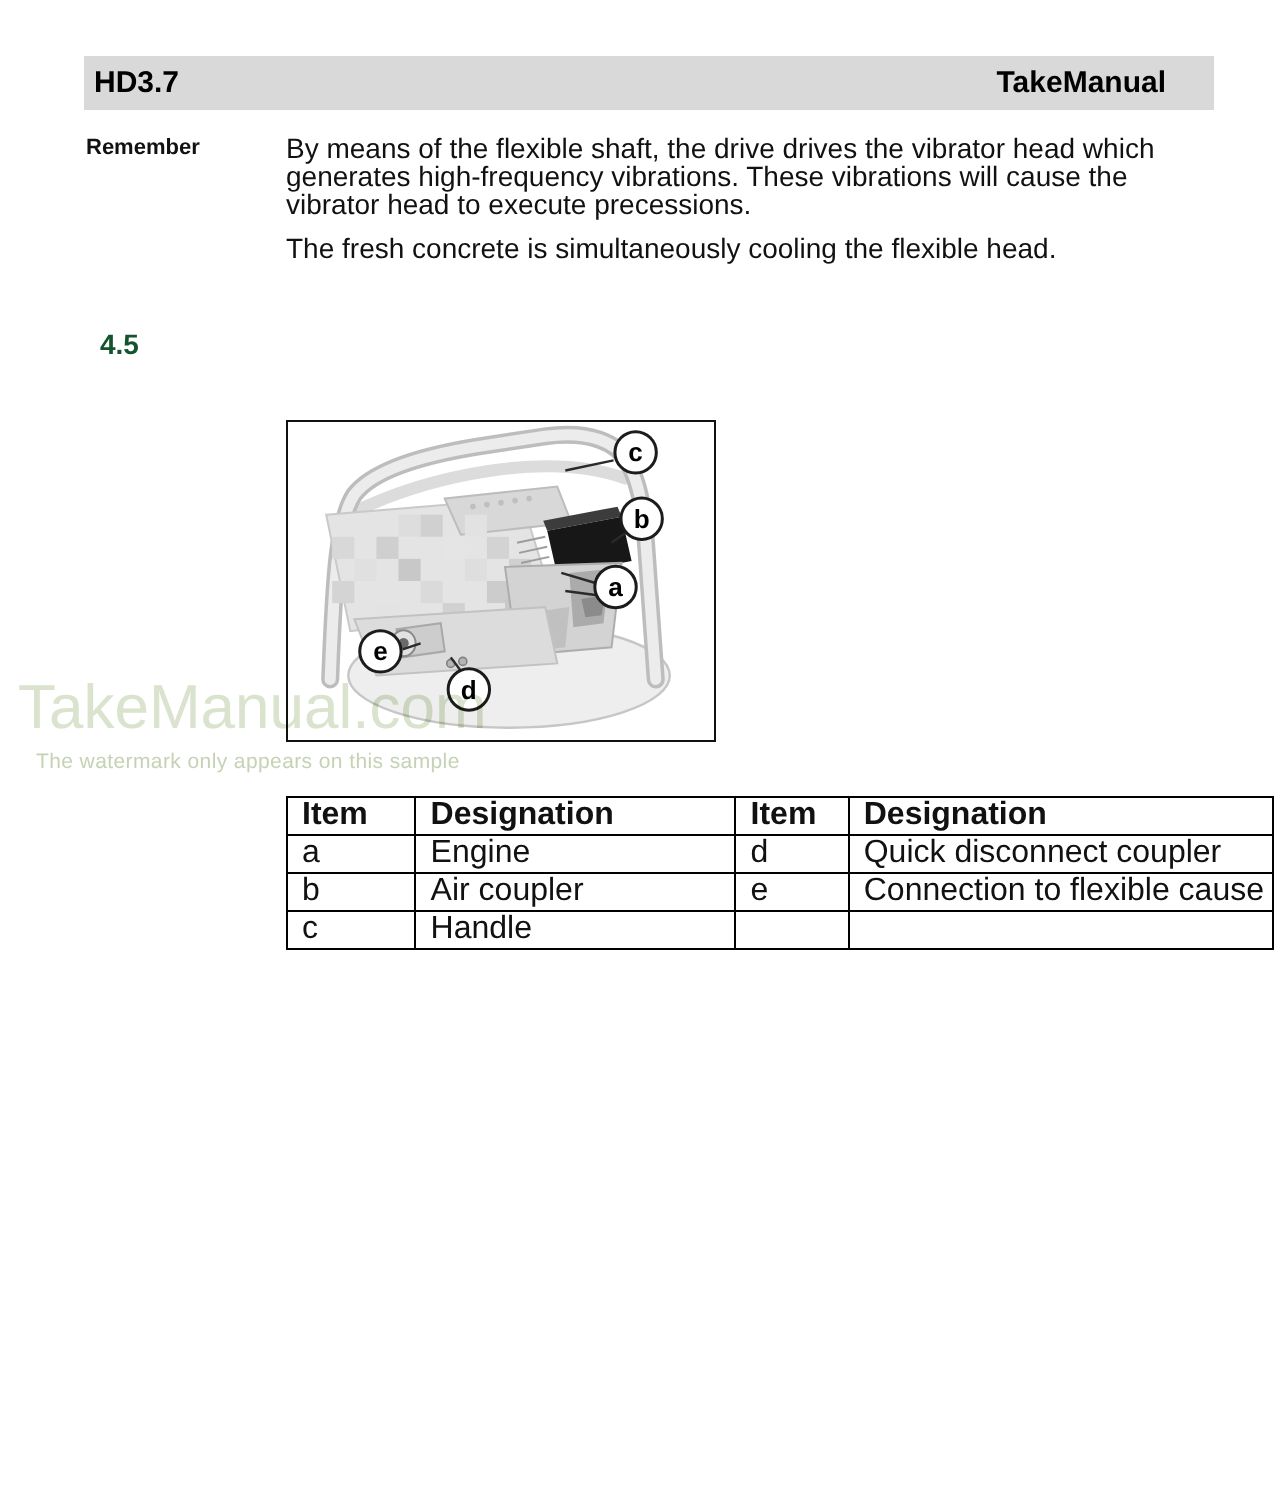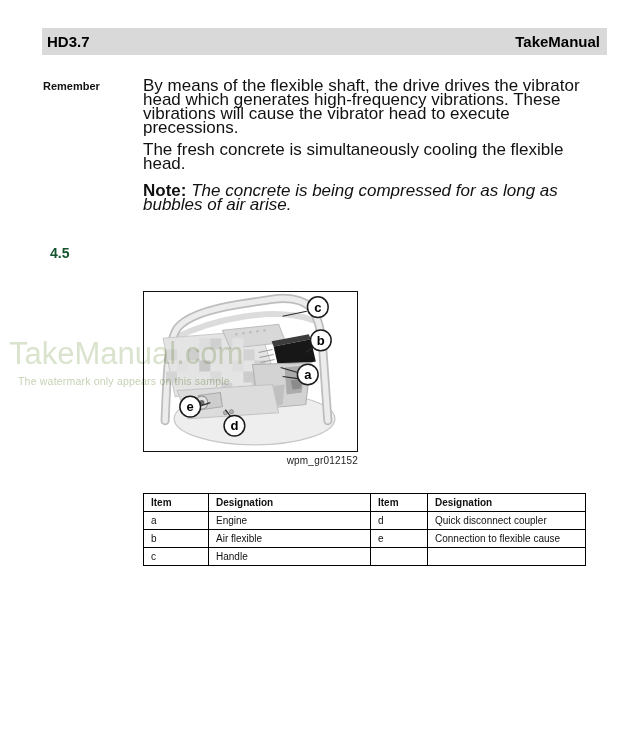--- a/index.html
+++ b/index.html
@@ -3,44 +3,44 @@
 <meta charset="utf-8">
 <style>
   html,body{margin:0;padding:0;}
   body{
     width:637px;height:751px;background:#ffffff;position:relative;overflow:hidden;
     font-family:"Liberation Sans",sans-serif;color:#111;
   }
   .topbar{
     margin:28px 30px 0 42px;height:27px;background:var(--header-bg,#d9d9d9);
     display:flex;justify-content:space-between;align-items:center;
-    padding:0 7px 0 5px;box-sizing:border-box;
+    padding:0 24px 0 5px;box-sizing:border-box;
     font-size:15px;font-weight:bold;color:#000;
   }
-  .remember-block{display:flex;margin:24px 30px 0 43px;}
+  .remember-block{display:flex;margin:12px 30px 0 43px;}
   .side-label{width:100px;font-weight:bold;font-size:11px;line-height:14px;flex:none;}
-  .body-text{flex:1;font-size:17px;line-height:14px;}
+  .body-text{flex:1;font-size:14px;line-height:14px;}
   .body-text p{margin:0 0 8px 0;}
   .body-text p.note{margin-top:13px;}
   .note i{font-style:italic;}
   .section-heading{
     display:flex;margin:25px 0 0 50px;font-size:14px;font-weight:bold;color:#14532d;
   }
   .section-heading .num{width:45px;flex:none;}
   .figure-wrap{margin:30px 0 0 143px;width:215px;}
   .figure-box{
     width:215px;height:161px;border:1.5px solid #111;box-sizing:border-box;background:#fff;
   }
   .figure-box svg{display:block;width:100%;height:100%;}
   .figure-caption{
     width:215px;text-align:right;font-size:10px;letter-spacing:.2px;
     margin-top:3px;color:#222;
   }
   table.parts{
-    border-collapse:collapse;margin:27px 0 0 143px;font-size:10px;table-layout:fixed;
+    border-collapse:collapse;margin:27px 0 0 143px;font-size:16px;table-layout:fixed;
   }
   table.parts th,table.parts td{
     border:1px solid #000;height:18px;box-sizing:border-box;
     padding:0 4px 0 7px;text-align:left;vertical-align:middle;
     overflow:hidden;white-space:nowrap;
   }
   table.parts th{font-weight:bold;}
   .watermark{
     position:absolute;left:9px;top:337px;z-index:5;
     pointer-events:none;mix-blend-mode:multiply;
@@ -58,21 +58,20 @@
   <header class="topbar">
     <span>HD3.7</span>
     <span>TakeManual</span>
   </header>
 
   <section class="remember-block">
     <div class="side-label">Remember</div>
     <div class="body-text">
       <p>By means of the flexible shaft, the drive drives the vibrator head which generates high-frequency vibrations. These vibrations will cause the vibrator head to execute precessions.</p>
       <p>The fresh concrete is simultaneously cooling the flexible head.</p>
-      <p class="note"><b>Note:</b> <i>The concrete is being compressed for as long as bubbles of air arise.</i></p>
     </div>
   </section>
 
   <h2 class="section-heading">
     <span class="num">4.5</span>
   </h2>
 
   <div class="figure-wrap">
     <div class="figure-box">
       <svg viewBox="0 0 212 158">
@@ -153,21 +152,20 @@
           <text x="176" y="52.5" text-anchor="middle" class="callout-letter">b</text>
           <circle cx="163" cy="82" r="10.3" fill="#ffffff" stroke="#1c1c1c" stroke-width="1.5"></circle>
           <text x="163" y="86.5" text-anchor="middle" class="callout-letter">a</text>
           <circle cx="46" cy="114" r="10.3" fill="#ffffff" stroke="#1c1c1c" stroke-width="1.5"></circle>
           <text x="46" y="118.5" text-anchor="middle" class="callout-letter">e</text>
           <circle cx="90" cy="133" r="10.3" fill="#ffffff" stroke="#1c1c1c" stroke-width="1.5"></circle>
           <text x="90" y="137.5" text-anchor="middle" class="callout-letter">d</text>
         </g>
       </svg>
     </div>
-    <div class="figure-caption">wpm_gr012152</div>
   </div>
 
   <table class="parts">
     <colgroup>
       <col style="width:65px">
         <col style="width:162px">
         <col style="width:57px">
         <col style="width:158px">
     </colgroup>
     <thead>
@@ -180,21 +178,21 @@
     </thead>
     <tbody>
       <tr>
         <td>a</td>
         <td>Engine</td>
         <td>d</td>
         <td>Quick disconnect coupler</td>
       </tr>
       <tr>
         <td>b</td>
-        <td>Air flexible</td>
+        <td>Air coupler</td>
         <td>e</td>
         <td>Connection to flexible cause</td>
       </tr>
       <tr>
         <td>c</td>
         <td>Handle</td>
         <td></td>
         <td></td>
       </tr>
     </tbody>

